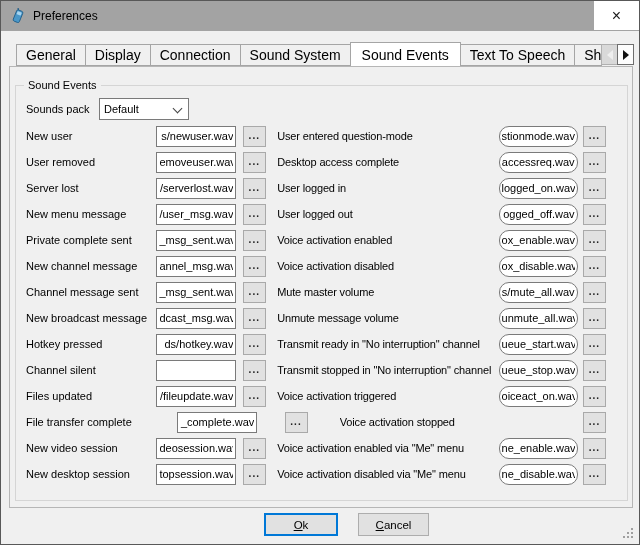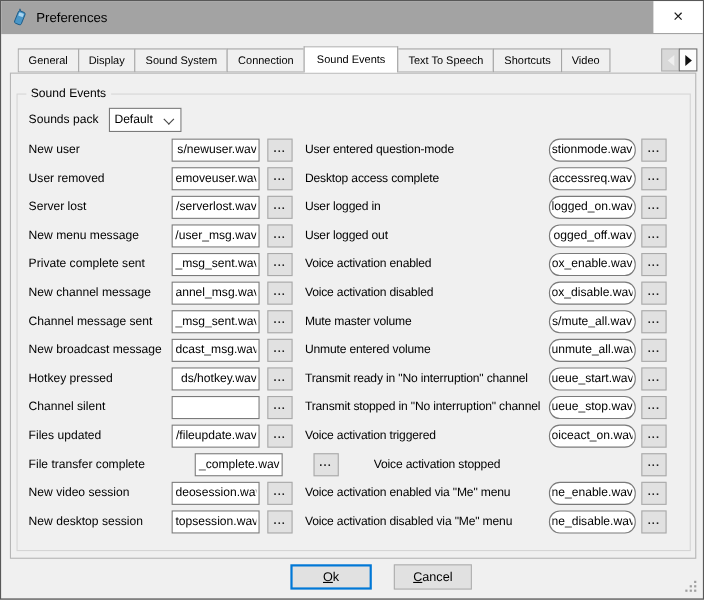--- a/index.html
+++ b/index.html
@@ -14,21 +14,21 @@
              display:flex; align-items:center; }
   .title-icon{ width:16px; height:16px; margin-left:9px; display:inline-block; }
   .title-text{ font-size:12px; color:#000; margin-left:7px; }
   .close-btn{ position:absolute; top:0; right:0; width:45px; height:29px;
               display:flex; align-items:center; justify-content:center;
               font-size:16px; color:#1a1a1a; background:#fff; cursor:default; }
 
   
   .tabbar{ position:absolute; top:41px; left:15px; width:586px; height:24px;
            display:flex; align-items:flex-end; overflow:hidden; z-index:3; }
-  .tab{ height:22px; padding:0 9px; font-size:10px; color:#000; background:#f0f0f0;
+  .tab{ height:22px; padding:0 9px; font-size:14px; color:#000; background:#f0f0f0;
         border:1px solid #a5a5a5; margin-left:-1px; display:flex; align-items:center;
         white-space:nowrap;margin-top:26px; }
   .tab:first-child{ margin-left:0; }
   .tab.active{ height:25px; margin-bottom:-1px; background:#ffffff;
                border-bottom:1px solid #ffffff; padding:0 11px; position:relative; z-index:4; }
   .tab-scrollers{ position:absolute; top:43px; left:601px; display:flex; z-index:5; }
   .tscroll{ width:17px; height:21px; display:flex; align-items:center; justify-content:center;
             border:1px solid #b0b0b0; background:#d9d9d9; margin-left:-1px; }
   .tscroll.enabled{ background:#fdfdfd; border-color:#6e6e6e; }
   .tri{ width:0; height:0; border-style:solid; }
@@ -39,21 +39,21 @@
   .pane{ position:absolute; top:65px; left:8px; width:624px; height:442px;
          border:1px solid #b6b6b6; background:#f0f0f0; z-index:1; }
 
   
   .groupbox{ position:absolute; top:84px; left:14px; width:613px; height:416px;
              border:1px solid #d5d5d5; z-index:2; }
   .group-title{ position:absolute; top:-7px; left:8px; background:#f0f0f0;
                 padding:0 4px; font-size:11px; color:#000; }
 
   .sounds-pack-label{ position:absolute; left:25px; top:102px; font-size:11px; z-index:2; }
-  .combo{ position:absolute; left:98px; top:97px; width:66px; height:22px; background:#ffffff;
+  .combo{ position:absolute; left:98px; top:97px; width:90px; height:22px; background:#ffffff;
           border:1px solid #7a7a7a; display:flex; align-items:center; z-index:2; }
   .combo-value{ font-size:11px; margin-left:4px; }
   .combo-chevron{ position:absolute; right:7px; top:6px; width:7px; height:7px;
                   border-right:1px solid #444; border-bottom:1px solid #444;
                   transform:rotate(45deg); }
 
   
   .rows{ position:absolute; left:25px; top:122px; width:580px; z-index:2; }
   .row{ height:26px; display:flex; align-items:center;justify-content:space-between; }
   .lbl{ font-size:11px; color:#000; white-space:nowrap; overflow:hidden; }
@@ -105,24 +105,24 @@
   </div>
 
   <div class="tabbar" id="tabbar">
       <div class="tab">
         <span>General</span>
       </div>
       <div class="tab">
         <span>Display</span>
       </div>
       <div class="tab">
+        <span>Connection</span>
+      </div>
+      <div class="tab">
         <span>Sound System</span>
-      </div>
-      <div class="tab">
-        <span>Connection</span>
       </div>
       <div class="tab active">
         <span>Sound Events</span>
       </div>
       <div class="tab">
         <span>Text To Speech</span>
       </div>
       <div class="tab">
         <span>Shortcuts</span>
       </div>
@@ -206,21 +206,21 @@
       <input class="field left-field" type="text" value="_msg_sent.wav" style="">
       <button class="browse">...</button>
       <span class="lbl right-lbl">Mute master volume</span>
       <input class="field right-field" type="text" value="s/mute_all.wav" style="">
       <button class="browse right-browse">...</button>
     </div>
       <div class="row">
       <span class="lbl left-lbl">New broadcast message</span>
       <input class="field left-field" type="text" value="dcast_msg.wav" style="">
       <button class="browse">...</button>
-      <span class="lbl right-lbl">Unmute entered volume</span>
+      <span class="lbl right-lbl">Unmute message volume</span>
       <input class="field right-field" type="text" value="unmute_all.wav" style="">
       <button class="browse right-browse">...</button>
     </div>
       <div class="row">
       <span class="lbl left-lbl">Hotkey pressed</span>
       <input class="field left-field" type="text" value="ds/hotkey.wav" style="">
       <button class="browse">...</button>
       <span class="lbl right-lbl">Transmit ready in "No interruption" channel</span>
       <input class="field right-field" type="text" value="ueue_start.wav" style="">
       <button class="browse right-browse">...</button>

